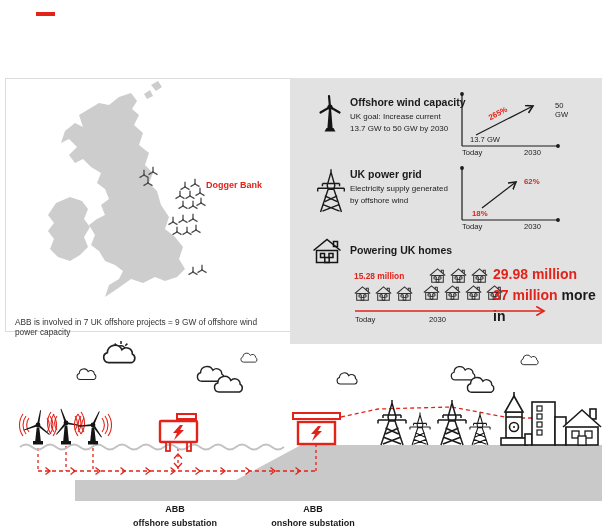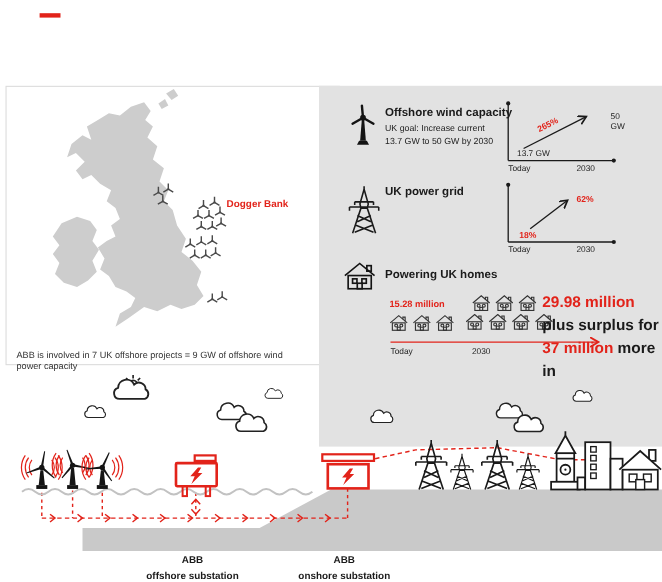--- a/index.html
+++ b/index.html
@@ -85,21 +85,21 @@
           <use href="#mt" x="181" y="153"></use>
           <use href="#mt" x="190" y="151"></use>
         <use href="#mt" x="187" y="193"></use>
           <use href="#mt" x="196" y="191"></use>
       </g>
     </svg>
     <div class="abs dogger" style="left:200px;top:101px">Dogger Bank</div>
     <div class="abs cap" style="left:9px;top:238px;width:266px">ABB is involved in 7 UK offshore projects = 9 GW of offshore wind power capacity</div>
   </div>
 
-  <div class="abs panel-stats" style="left:290px;top:78px;width:312px;height:328px">
+  <div class="abs panel-stats" style="left:290px;top:78px;width:312px;height:266px">
 
     <svg class="abs" style="left:22px;top:16px" width="38" height="42" viewBox="0 0 38 42">
       <g stroke="#141414" stroke-width="2.2" stroke-linecap="round">
         <path d="M18,13 L17,2 M18,13 L8.5,18.5 M18,13 L27.5,18.5"></path>
       </g>
       <circle cx="18" cy="13" r="2.6" fill="#141414"></circle>
       <polygon points="16.9,15 19.1,15 20.6,34 15.4,34" fill="#141414"></polygon>
       <path d="M12.5,37.5 h11 l-2,-3.5 h-7 z" fill="#141414"></path>
     </svg>
     <div class="abs sec-title" style="left:60px;top:18px">Offshore wind capacity</div>
@@ -126,20 +126,24 @@
       <span class="abs tick" style="left:10px;top:60px">Today</span>
       <span class="abs tick" style="left:72px;top:60px">2030</span>
     </div>
 
     <svg class="abs" style="left:24px;top:88px" width="34" height="48" viewBox="0 0 34 48">
       <g transform="translate(17,46) scale(0.95)">
           <use href="#pylon"></use>
         </g>
     </svg>
     <div class="abs sec-title" style="left:60px;top:90px">UK power grid</div>
+    <div class="abs sec-desc" style="left:60px;top:105px">
+      <div>Electricity supply generated</div>
+      <div>by offshore wind</div>
+    </div>
     <div class="abs" style="left:162px;top:84px;width:115px;height:72px">
       <svg width="115" height="72" viewBox="0 0 115 72">
         <defs>
             <marker id="ah2" markerWidth="9" markerHeight="9" refX="6" refY="3.5" orient="auto">
               <path d="M0,0 L6,3.5 L0,7" fill="none" stroke="#1a1a1a" stroke-width="1.3"></path>
             </marker>
           </defs>
         <line x1="10" y1="6" x2="10" y2="58" stroke="#1a1a1a" stroke-width="1.2"></line>
         <circle cx="10" cy="6" r="1.9" fill="#1a1a1a"></circle>
         <line x1="10" y1="58" x2="106" y2="58" stroke="#1a1a1a" stroke-width="1.2"></line>
@@ -198,21 +202,20 @@
       <svg width="17" height="15" viewBox="0 0 18 16">
           <use href="#home" width="18" height="16"></use>
         </svg>
       <svg width="17" height="15" viewBox="0 0 18 16">
           <use href="#home" width="18" height="16"></use>
         </svg>
     </div>
 
     <div class="abs surplus" style="left:203px;top:186px;width:106px">
       <div class="rd">29.98 million</div>
-      <div>plus surplus for</div>
       <div><span class="rd">37 million</span> <span>more in</span></div>
     </div>
 
     <svg class="abs" style="left:64px;top:228px" width="200" height="10" viewBox="0 0 200 10">
       <defs>
           <marker id="ah3" markerWidth="9" markerHeight="9" refX="6" refY="3.5" orient="auto">
             <path d="M0,0 L6,3.5 L0,7" fill="none" stroke="#e2231a" stroke-width="1.3"></path>
           </marker>
         </defs>
       <line x1="1" y1="5" x2="190" y2="5" class="redl" stroke-width="1.3" marker-end="url(#ah3)"></line>

